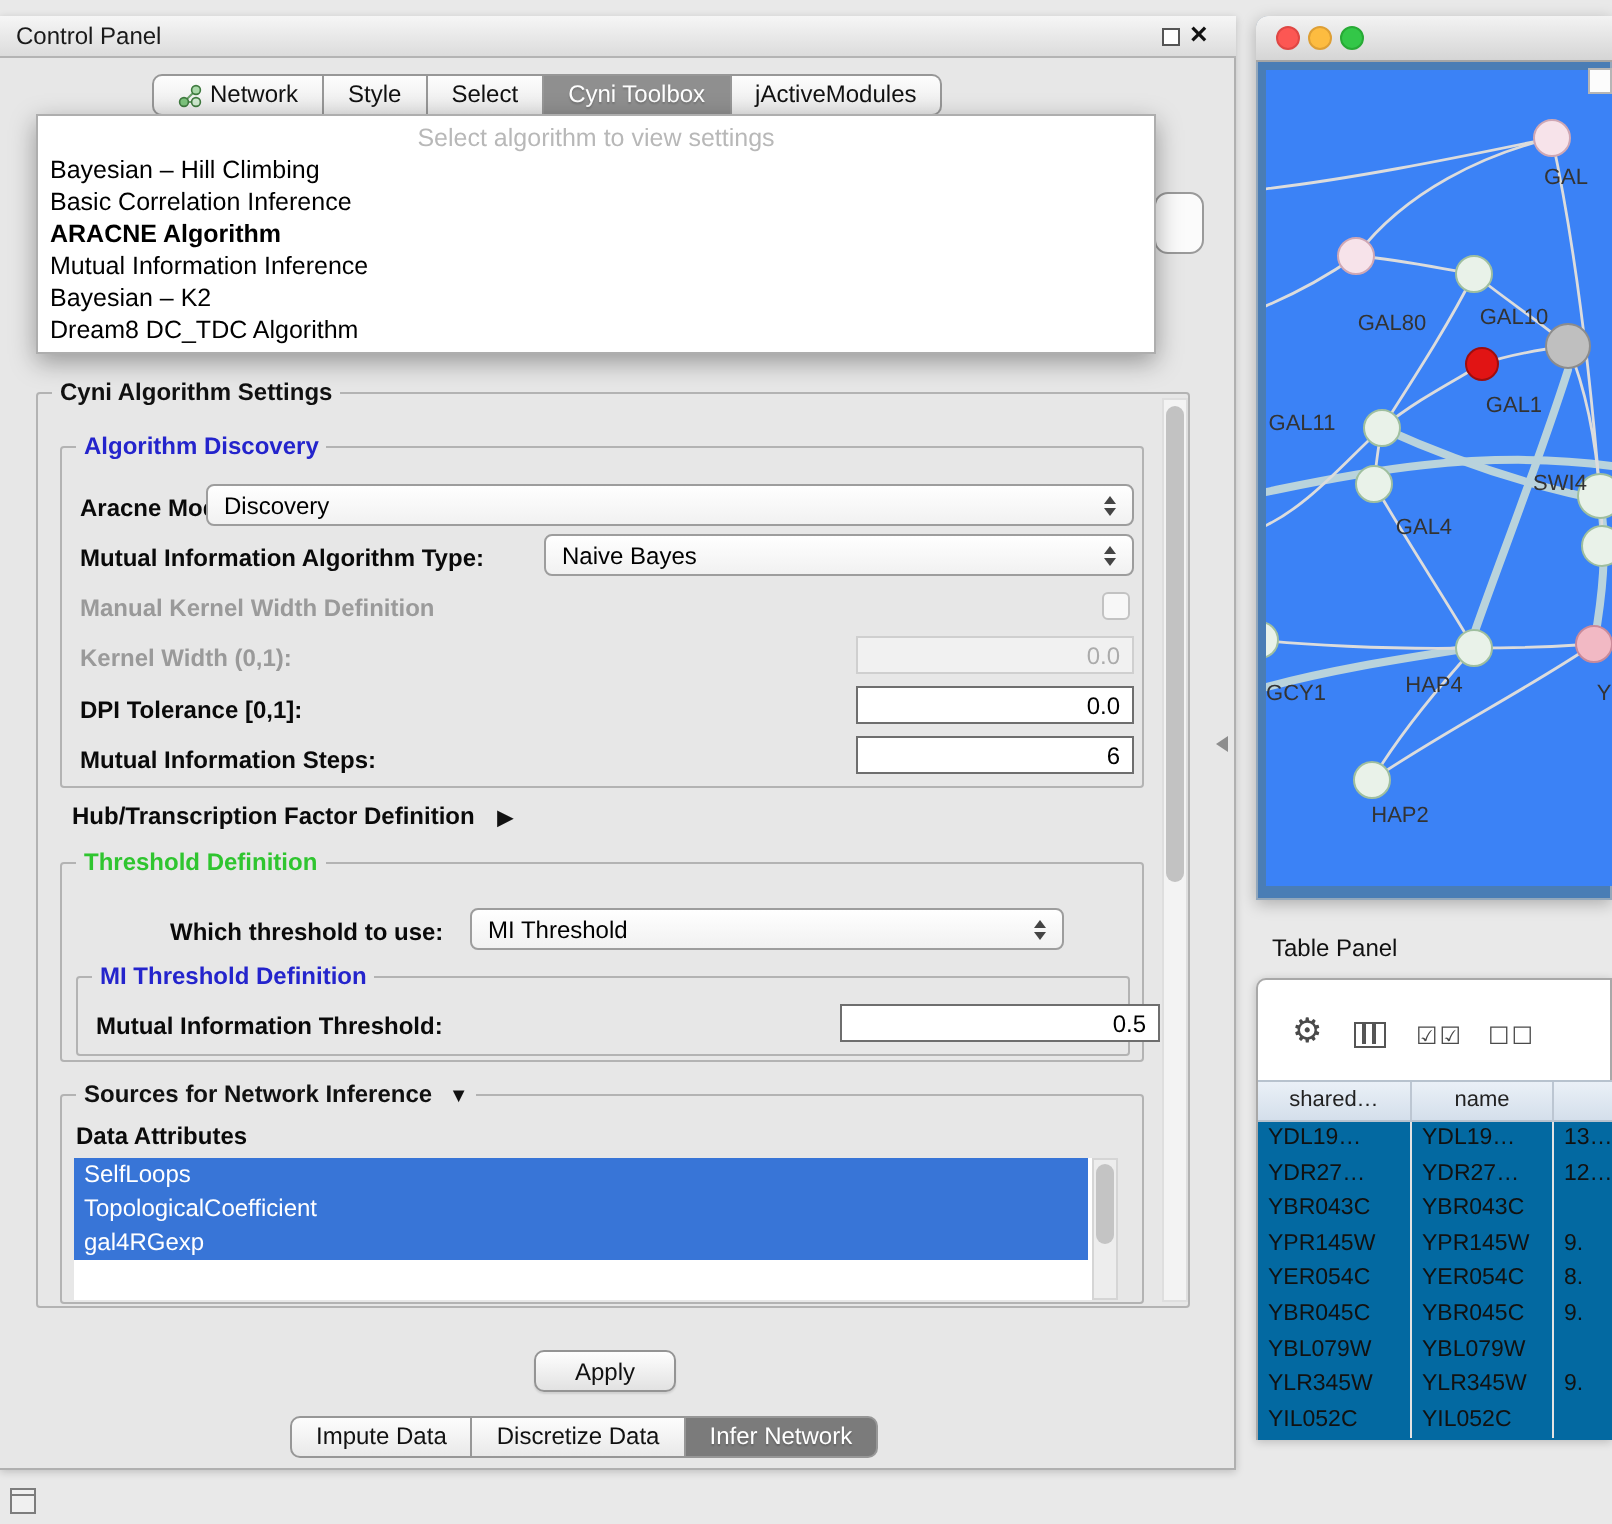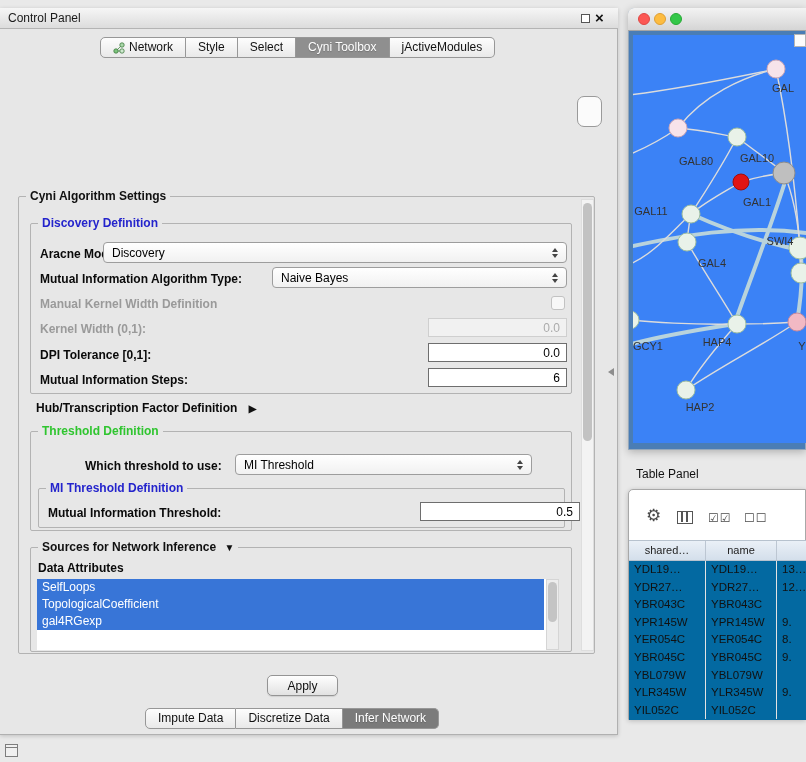--- a/index.html
+++ b/index.html
@@ -100,21 +100,21 @@
 <body>
 
 <div class="screen">
 
   <div class="cp-window"></div>
   <div class="cp-titlebar"></div>
   <div class="cp-title">Control Panel</div>
   <div class="float-icon"></div>
   <div class="close-icon">×</div>
 
-  <div class="seg" style="left:100px; top:37px;">
+  <div class="seg" style="left:76px; top:37px;">
     <div class="tab">
       <span style="display:inline-flex;">
         <svg width="12" height="12" viewBox="0 0 12 12">
             <line x1="3" y1="9" x2="9" y2="3" stroke="#6aa06a" stroke-width="1"></line>
             <line x1="3" y1="9" x2="9" y2="9" stroke="#6aa06a" stroke-width="1"></line>
             <circle cx="3" cy="9" r="2.2" fill="#7dc47d" stroke="#3f7a3f" stroke-width="0.8"></circle>
             <circle cx="9" cy="3" r="2.2" fill="#a9d8a9" stroke="#3f7a3f" stroke-width="0.8"></circle>
             <circle cx="9" cy="9" r="2.2" fill="#cfe9cf" stroke="#3f7a3f" stroke-width="0.8"></circle>
           </svg>
       </span>
@@ -129,30 +129,39 @@
     <div class="tab active">
         <span>Cyni Toolbox</span>
       </div>
     <div class="tab">
         <span>jActiveModules</span>
       </div>
   </div>
 
   <div class="frag-box"></div>
 
+  <div class="popup">
+    <div class="dd-item placeholder">Select algorithm to view settings</div>
+    <div class="dd-item">Bayesian – Hill Climbing</div>
+    <div class="dd-item">Basic Correlation Inference</div>
+    <div class="dd-item sel">ARACNE Algorithm</div>
+    <div class="dd-item">Mutual Information Inference</div>
+    <div class="dd-item">Bayesian – K2</div>
+    <div class="dd-item">Dream8 DC_TDC Algorithm</div>
+  </div>
 
   <div class="group" style="left:18px; top:196px; width:577px; height:458px;"></div>
   <div class="legend" style="left:26px; top:189px;">Cyni Algorithm Settings</div>
 
   <div class="main-scroll">
       <div class="main-thumb"></div>
     </div>
 
   <div class="group" style="left:30px; top:223px; width:542px; height:171px;"></div>
-  <div class="legend blue" style="left:38px; top:216px;">Discovery Definition</div>
+  <div class="legend blue" style="left:38px; top:216px;">Algorithm Discovery</div>
 
   <div class="lbl" style="left:40px; top:247px;">Aracne Mode:</div>
   <div class="combo" style="left:103px; top:242px; width:464px;">
     <span class="combo-val">Discovery</span>
     <span class="stepper">
         <i class="up"></i>
         <i class="dn"></i>
       </span>
   </div>
 

